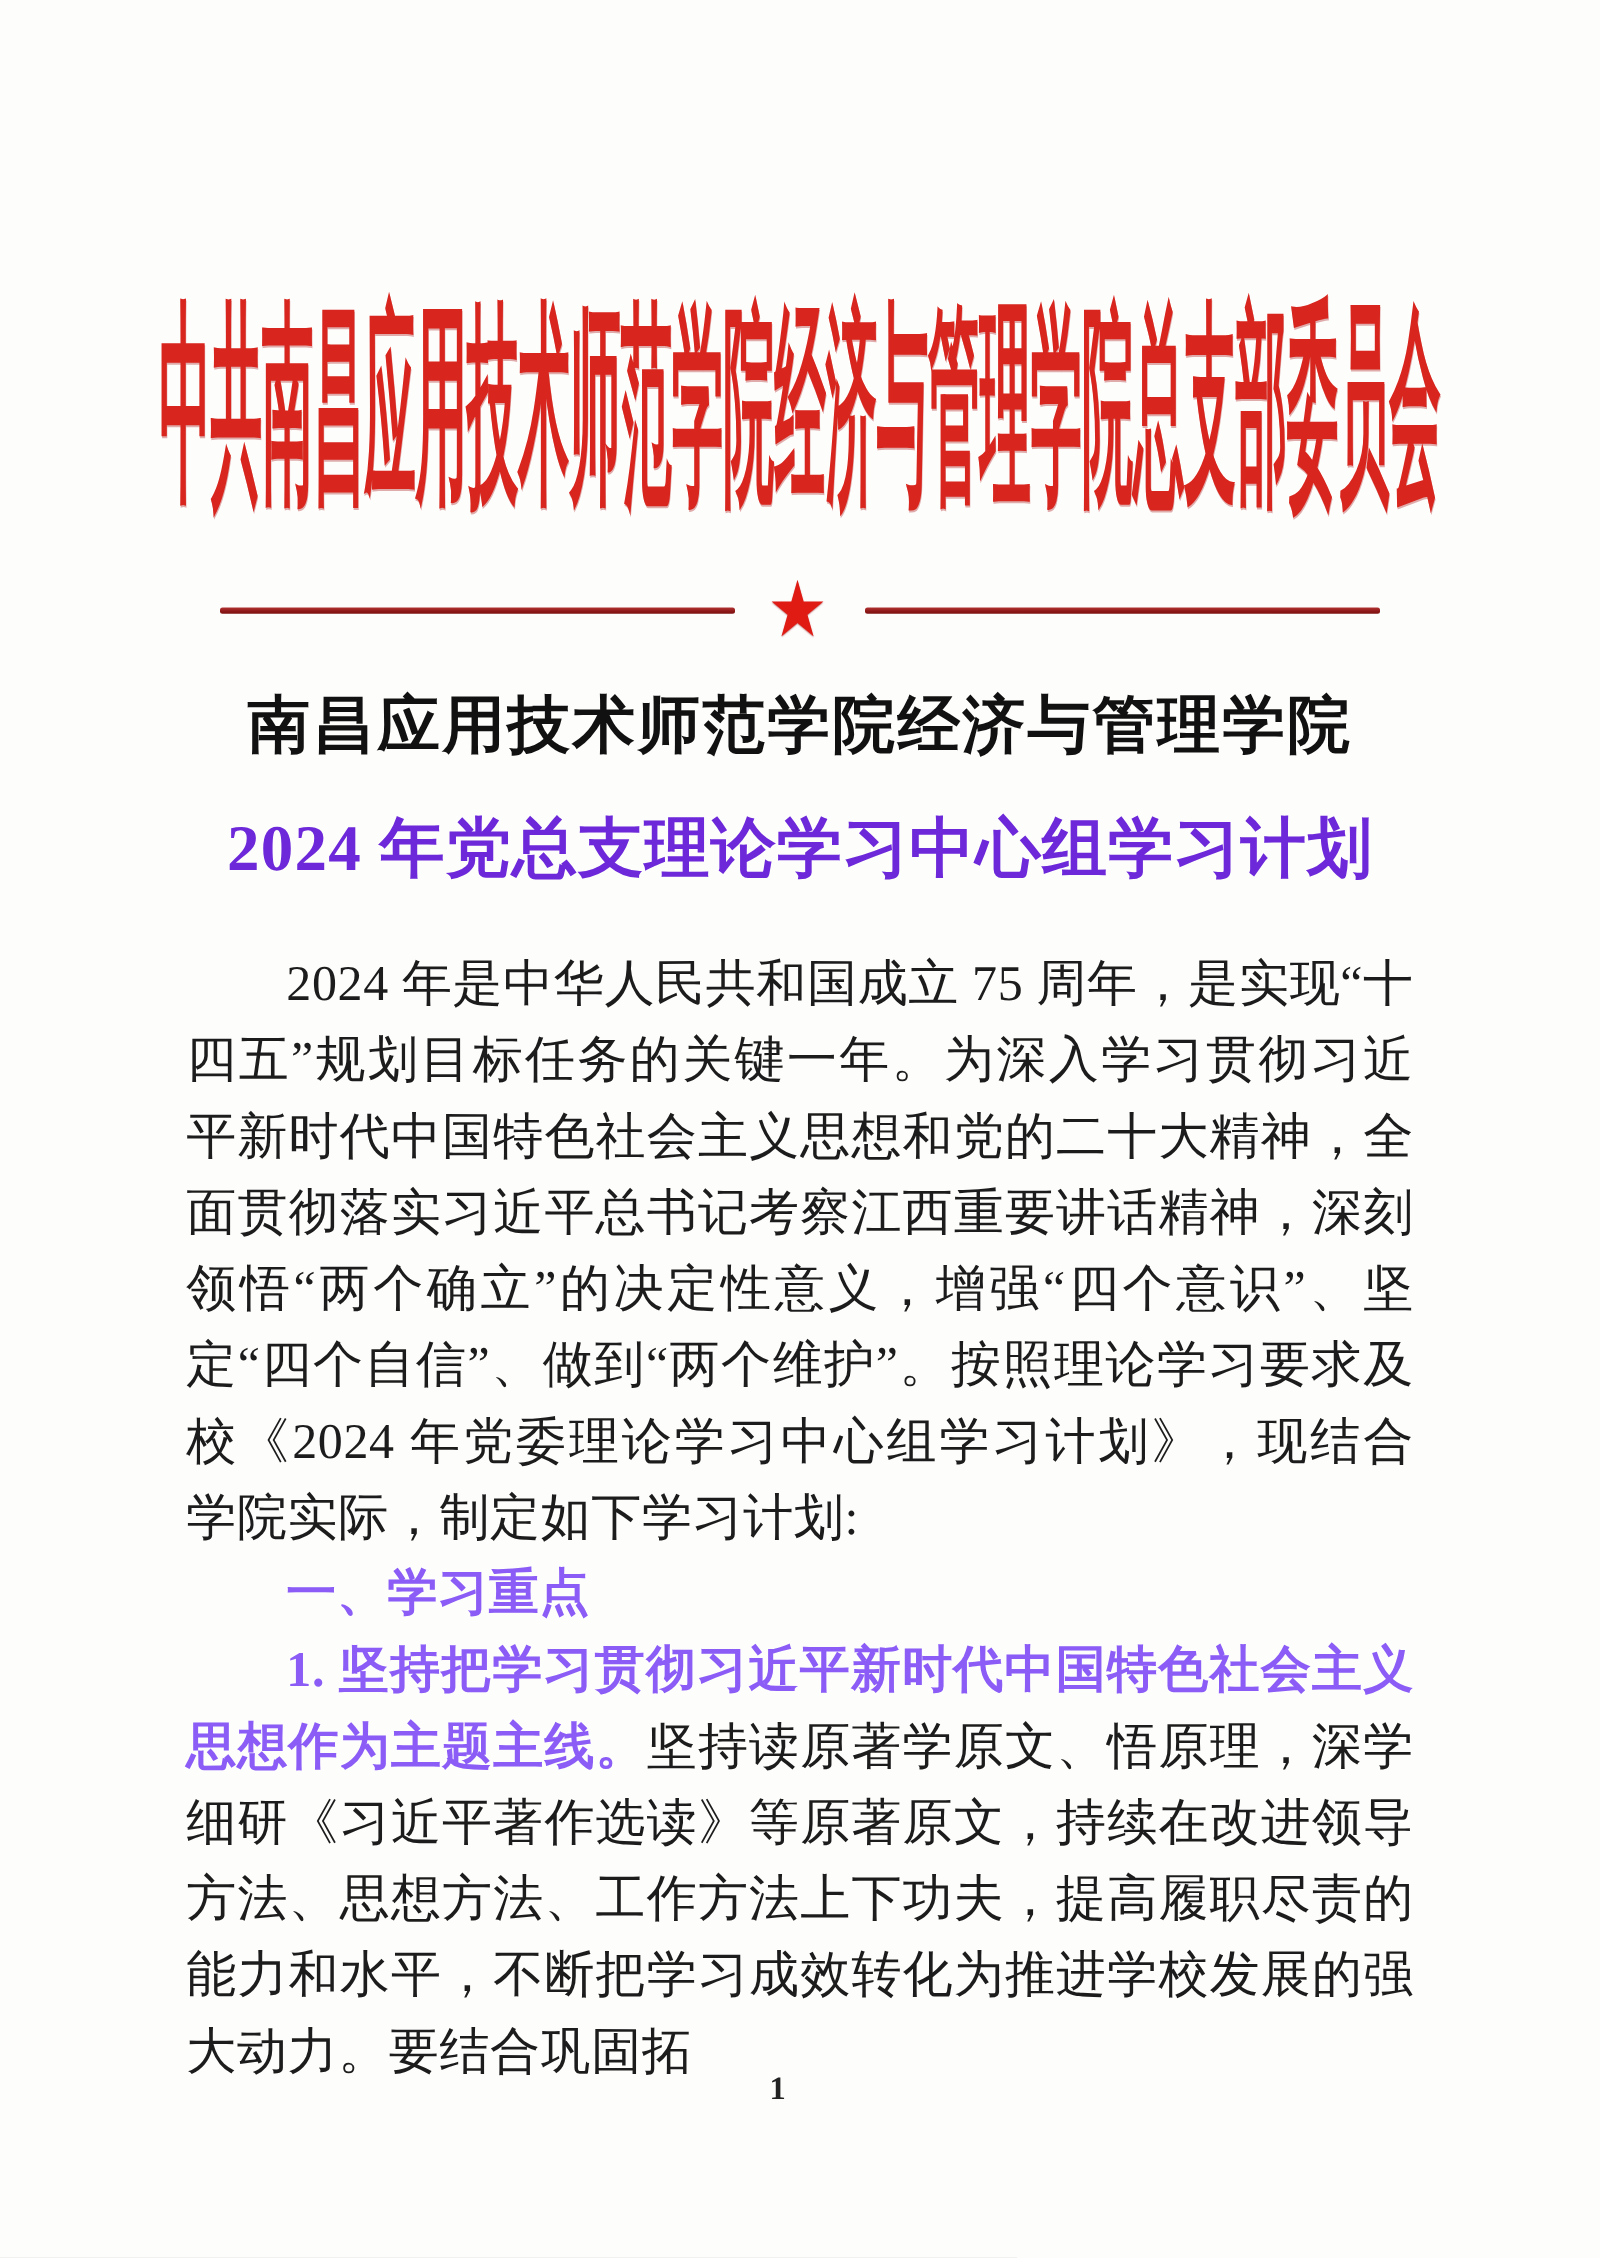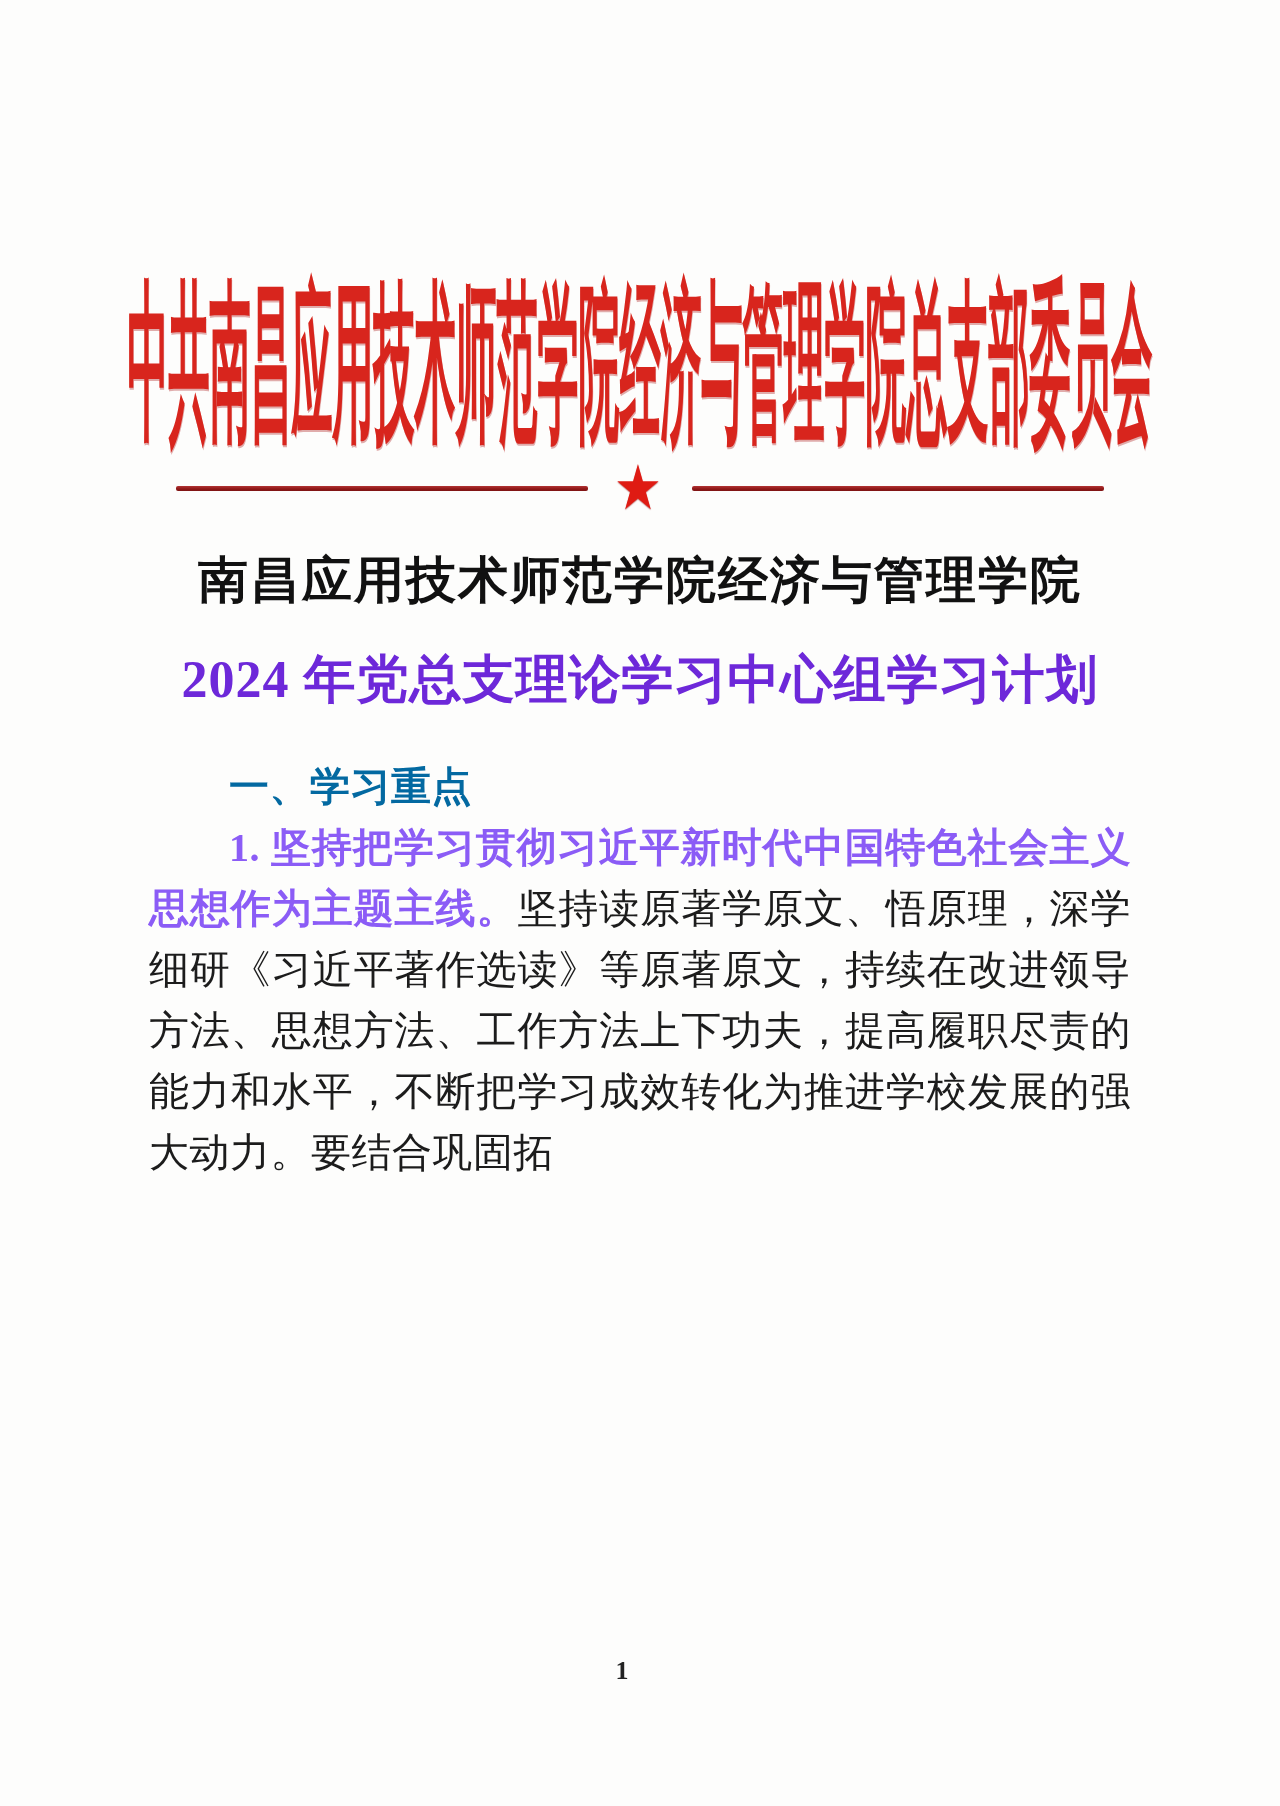--- a/index.html
+++ b/index.html
@@ -16,21 +16,21 @@
     overflow: hidden;
     font-family: "Liberation Serif", "DejaVu Serif", serif;
     color: #1c1c1c;
   }
   
   .letterhead-wrap {
     margin-top: 198px;
     height: 182px;
     display: flex;
     justify-content: center;
-    align-items: flex-end;
+    align-items: center;
     overflow: visible;
   }
   .letterhead-text {
     font-size: 100px;
     font-weight: bold;
     line-height: 1.04;
     white-space: nowrap;
     color: #d8251d;
     transform: scale(0.41, 1.72);
     transform-origin: top center;
@@ -92,21 +92,21 @@
     letter-spacing: 0.5px;
     text-indent: 2em;
   }
   .section-heading {
     margin: 2px 0 0 0;
     font-size: 41px;
     line-height: 63px;
     text-indent: 2em;
     font-weight: bold;
     font-family: "Liberation Sans", "DejaVu Sans", sans-serif;
-    color: #0369a1;
+    color: #8b5cf6;
   }
   .lead {
     font-weight: bold;
     color: #8b5cf6;
   }
   
   .page-number {
     position: absolute;
     top: 1656px;
     left: 0;
@@ -130,20 +130,21 @@
     <span class="rule rule-left"></span>
     <span class="star">★</span>
     <span class="rule rule-right"></span>
   </div>
 
   <div class="title-org">南昌应用技术师范学院经济与管理学院</div>
 
   <div class="title-doc">2024 年党总支理论学习中心组学习计划</div>
 
   <div class="body-block">
+    <p>2024 年是中华人民共和国成立 75 周年，是实现“十四五”规划目标任务的关键一年。为深入学习贯彻习近平新时代中国特色社会主义思想和党的二十大精神，全面贯彻落实习近平总书记考察江西重要讲话精神，深刻领悟“两个确立”的决定性意义，增强“四个意识”、坚定“四个自信”、做到“两个维护”。按照理论学习要求及校《2024 年党委理论学习中心组学习计划》，现结合学院实际，制定如下学习计划:</p>
 
     <p class="section-heading">一、学习重点</p>
 
 
     <p><span class="lead">1. 坚持把学习贯彻习近平新时代中国特色社会主义思想作为主题主线。</span><span>坚持读原著学原文、悟原理，深学细研《习近平著作选读》等原著原文，持续在改进领导方法、思想方法、工作方法上下功夫，提高履职尽责的能力和水平，不断把学习成效转化为推进学校发展的强大动力。要结合巩固拓</span></p>
   </div>
 
   <div class="page-number">1</div>
 
 </div>

